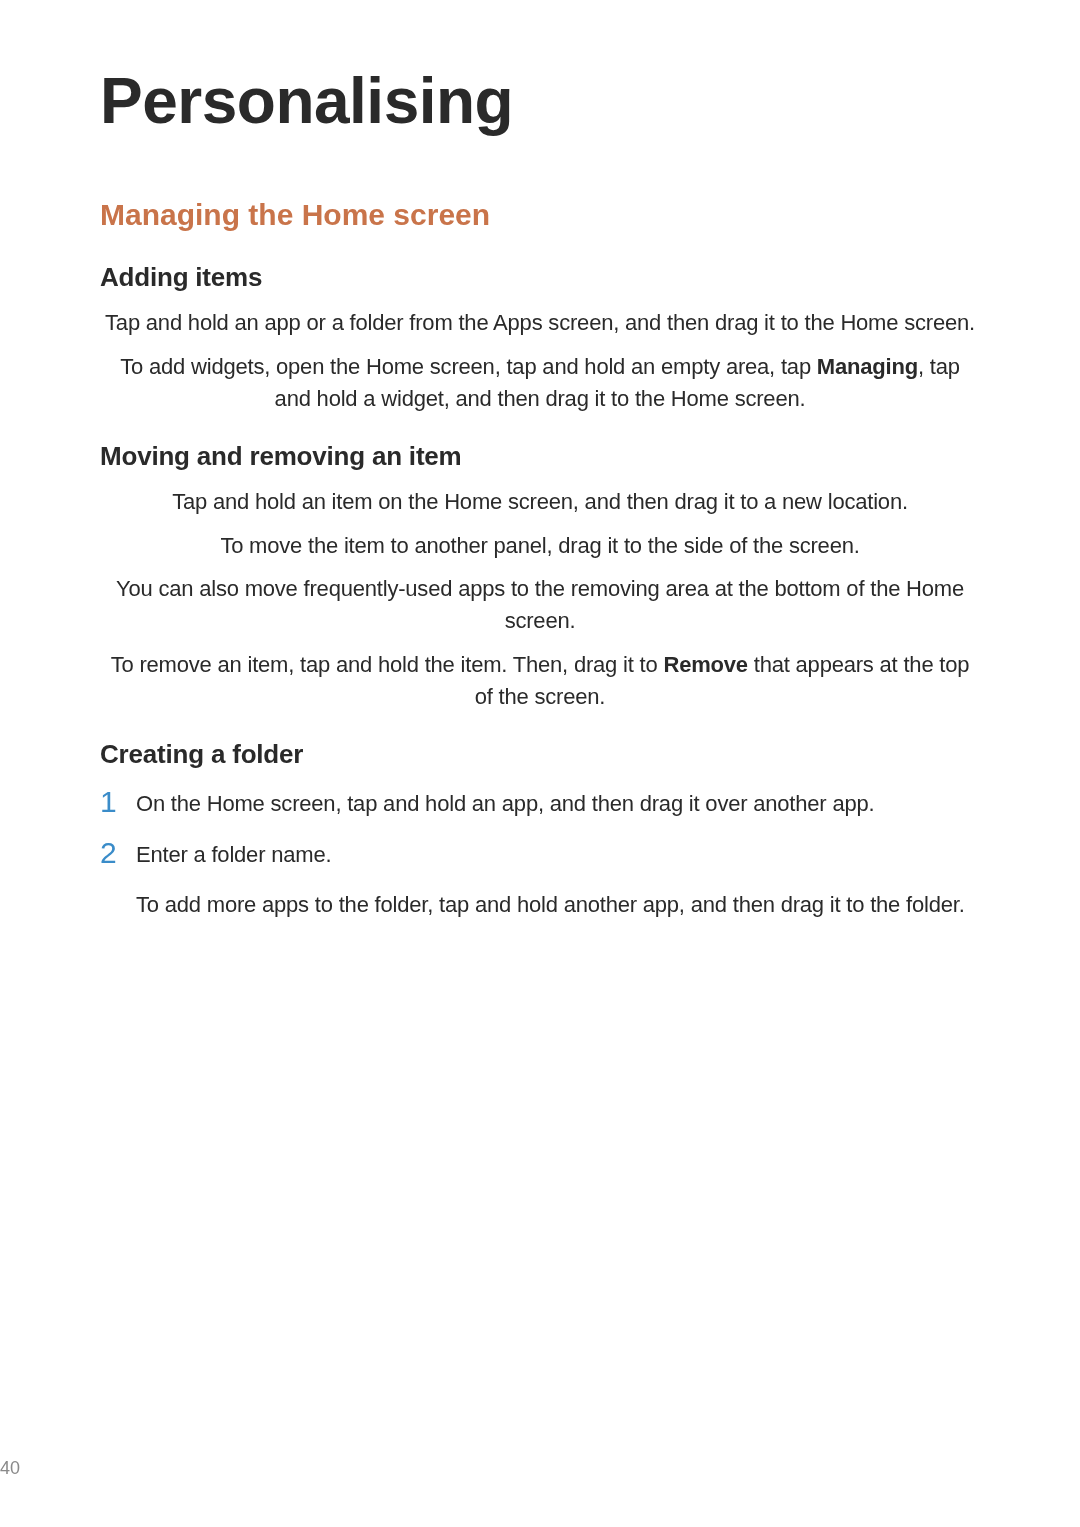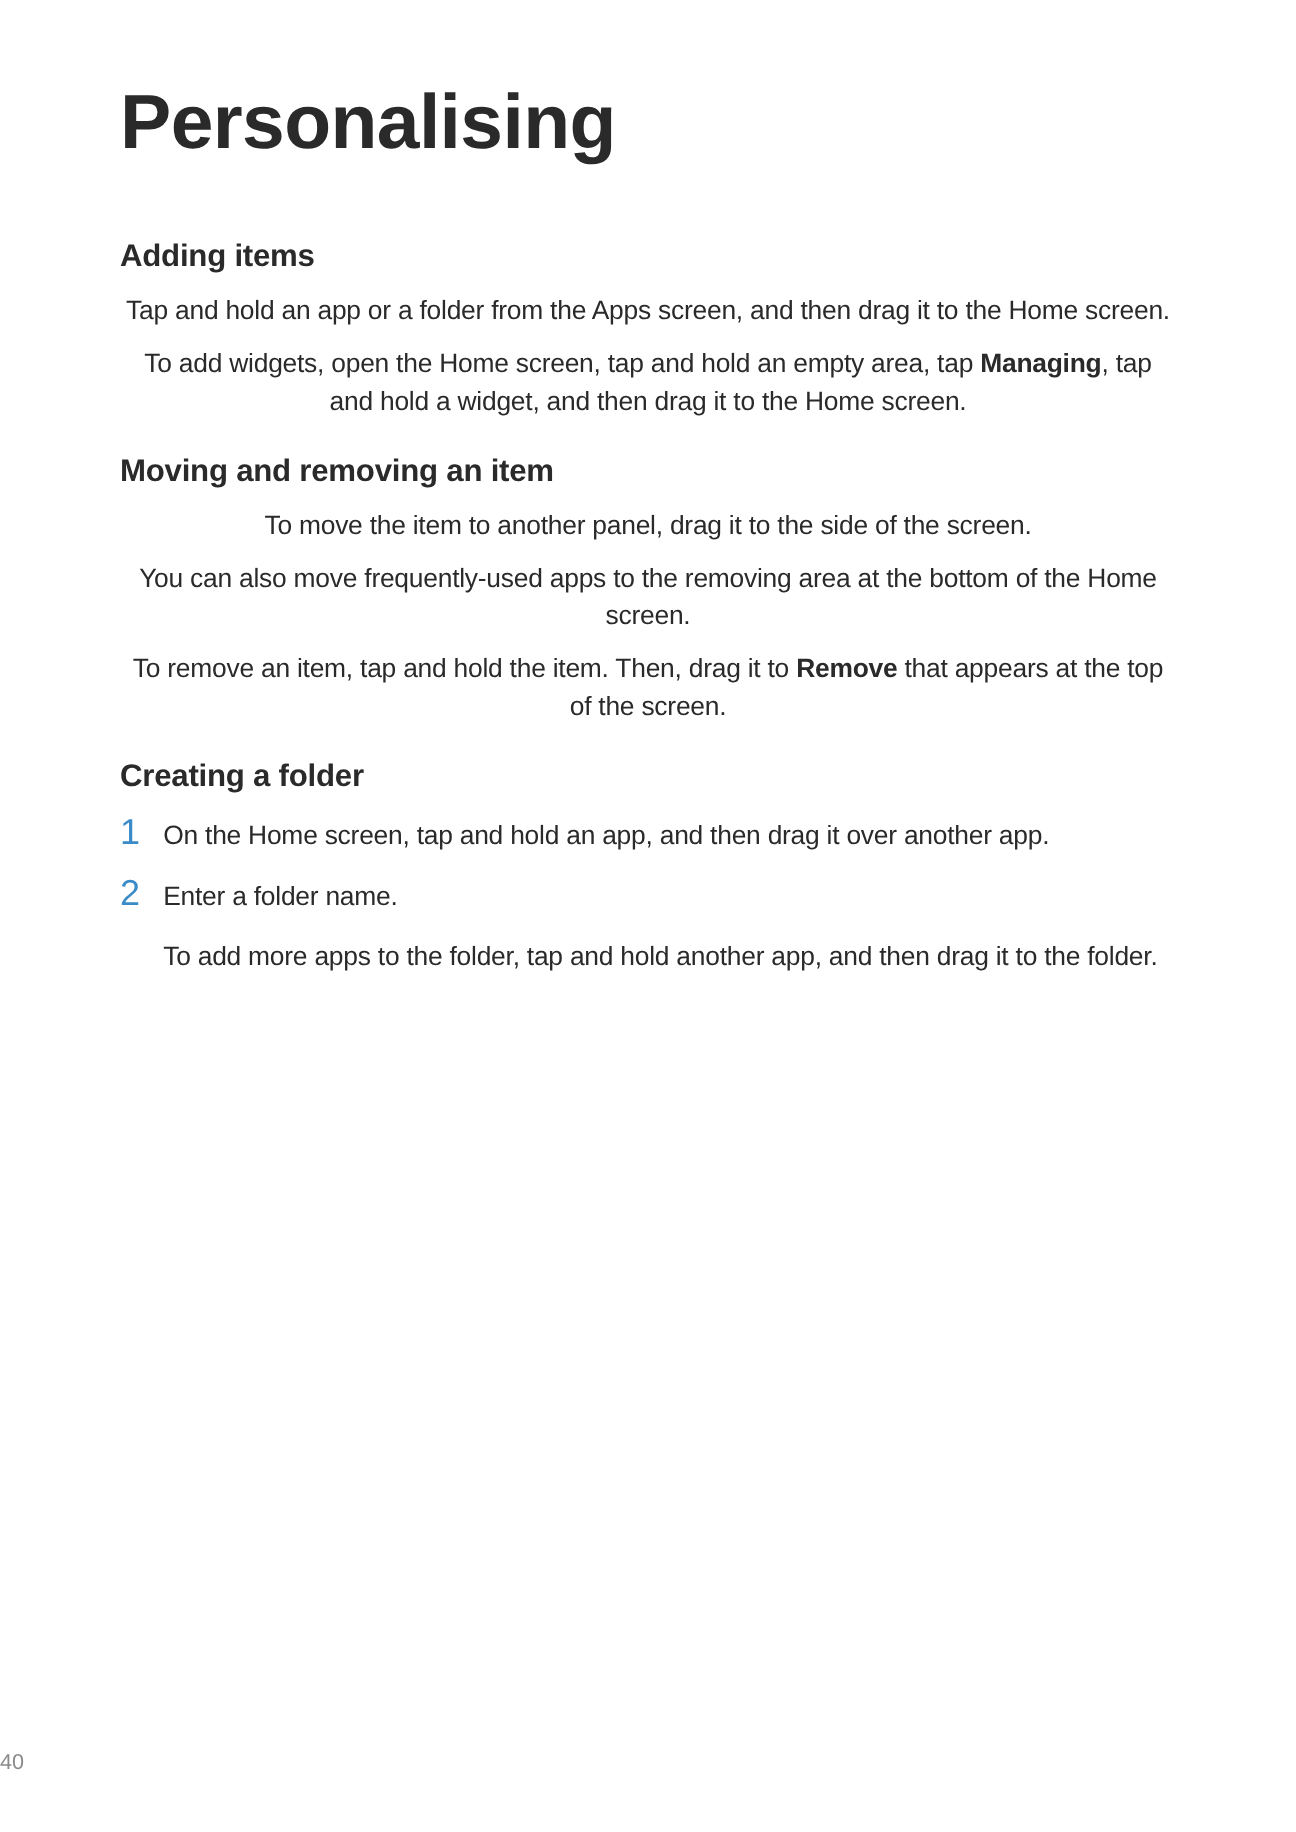--- a/index.html
+++ b/index.html
@@ -96,28 +96,30 @@
   }
 </style>
 </head>
 <body>
 
 <div class="page">
 
   <h1 class="chapter-title">Personalising</h1>
 
 
+  <h3 class="subsection-title">Managing the Home screen</h3>
 
   <h4 class="block-title">Adding items</h4>
   <p class="para">Tap and hold an app or a folder from the Apps screen, and then drag it to the Home screen.</p>
   <p class="para">
     <span>To add widgets, open the Home screen, tap and hold an empty area, tap </span><span class="bold">Managing</span><span>, tap and hold a widget, and then drag it to the Home screen.</span>
   </p>
 
   <h4 class="block-title">Moving and removing an item</h4>
+  <p class="para">Tap and hold an item on the Home screen, and then drag it to a new location.</p>
   <p class="para">To move the item to another panel, drag it to the side of the screen.</p>
   <p class="para">You can also move frequently-used apps to the removing area at the bottom of the Home screen.</p>
   <p class="para">
     <span>To remove an item, tap and hold the item. Then, drag it to </span><span class="bold">Remove</span><span> that appears at the top of the screen.</span>
   </p>
 
   <h4 class="block-title">Creating a folder</h4>
 
   <div class="numlist">
     <div class="numitem">

